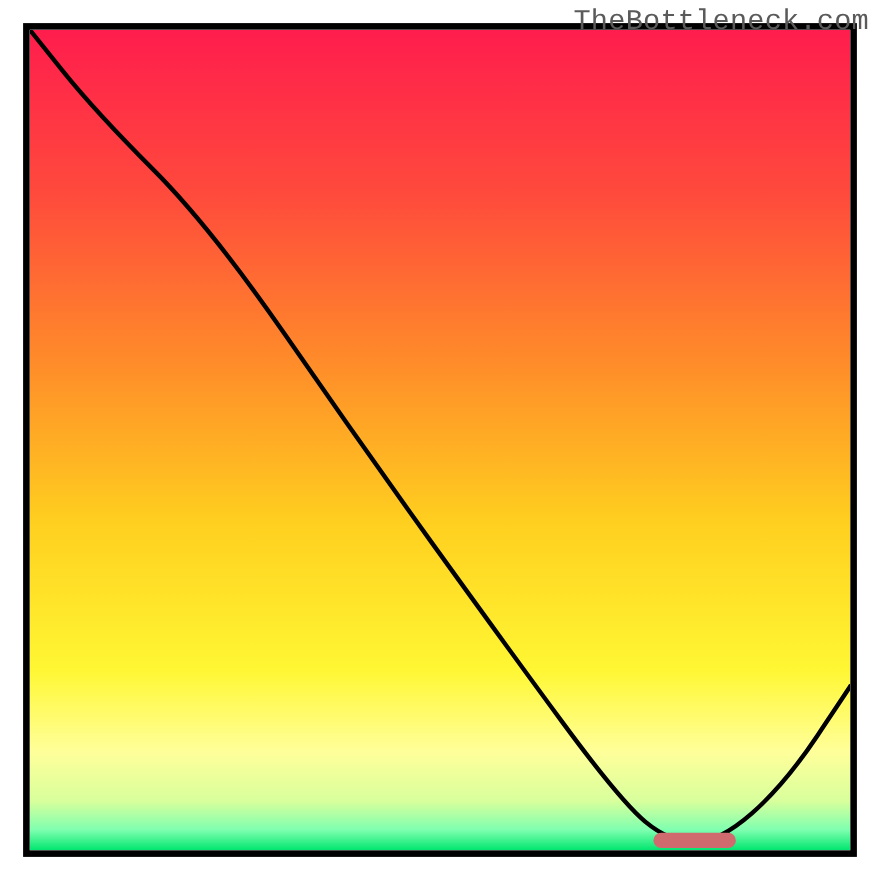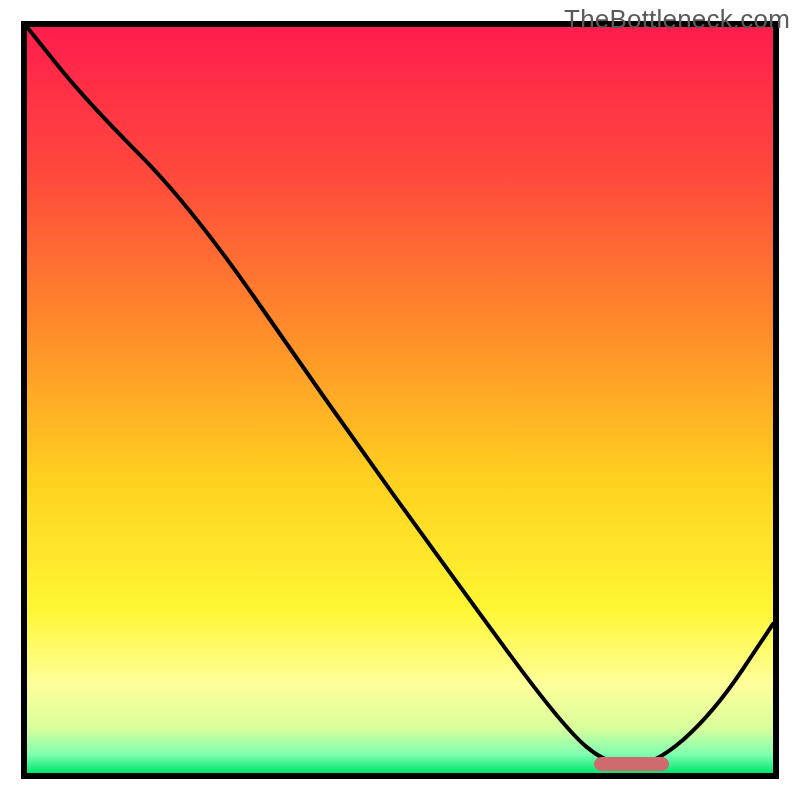--- a/index.html
+++ b/index.html
@@ -7,20 +7,21 @@
     padding: 0;
     width: 800px;
     height: 800px;
     background: #ffffff;
     font-family: Arial, Helvetica, sans-serif;
   }
   .frame {
     position: relative;
     width: 800px;
     height: 800px;
+    font-family: Liberation Mono, monospace;
   }
   .watermark {
     position: absolute;
     top: 4px;
     right: 10px;
     font-size: 26px;
     font-weight: 400;
     color: #5a5a5a;
     letter-spacing: 0.2px;
     z-index: 5;

